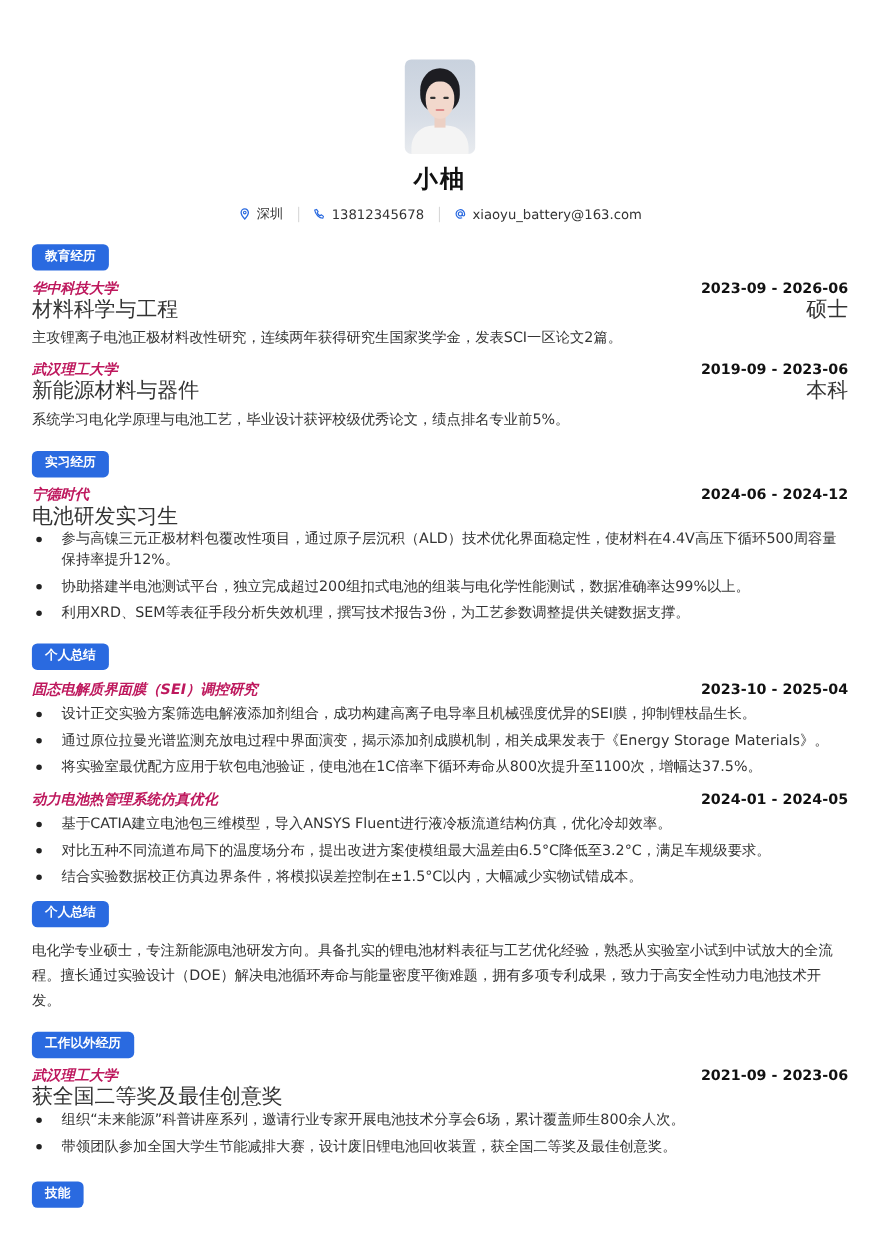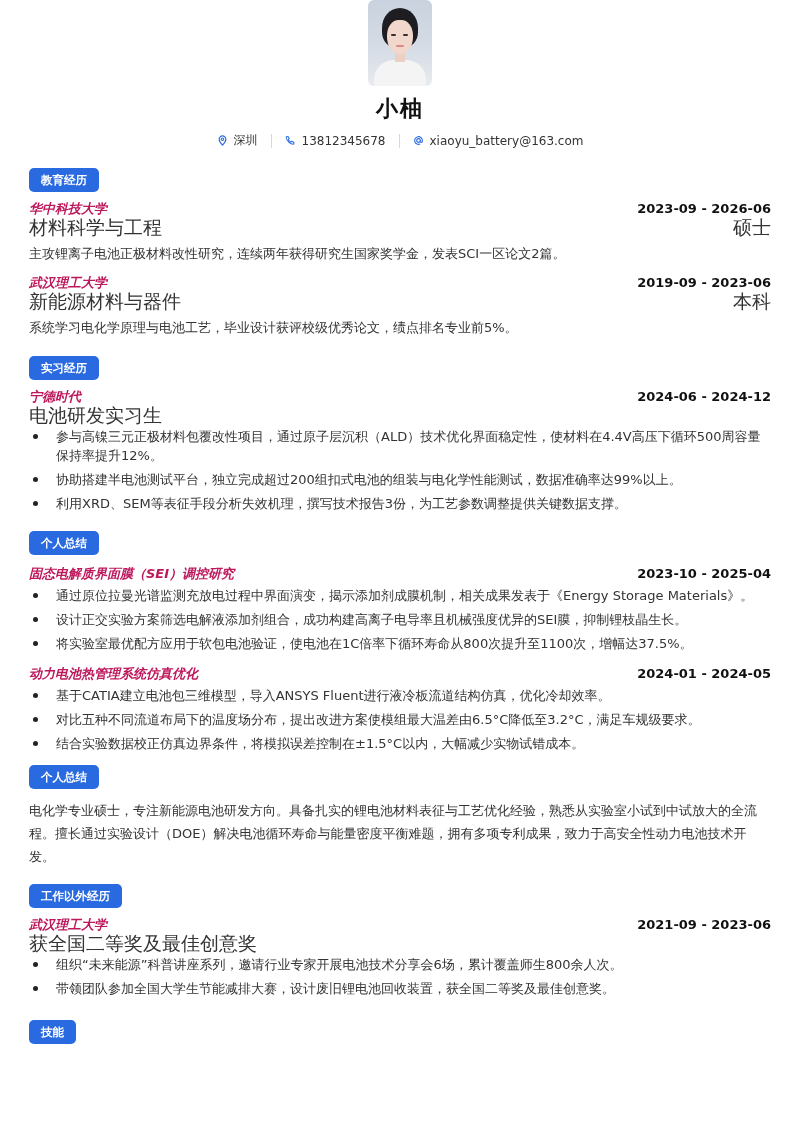--- a/index.html
+++ b/index.html
@@ -1,20 +1,20 @@
 <!DOCTYPE html>
 <html><head>
 <meta charset="utf-8">
 <style>
   * { box-sizing: border-box; margin: 0; padding: 0; }
   html, body { width: 800px; height: 1130px; overflow: hidden; background: #ffffff; }
   body { font-family: "DejaVu Sans", "Liberation Sans", sans-serif; color: #222; font-size: 13px; }
   .page { position: relative; width: 800px; height: 1130px; padding: 0 29px; }
 
-  .header { text-align: center; }
+  .header { text-align: center; padding-top: 54px; }
   .photo {
     width: 64px; height: 86px; margin: 0 auto; border-radius: 6px; overflow: hidden;
     background: linear-gradient(180deg, #c9d2de 0%, #d7dde6 60%, #e8ebef 100%);
     position: relative;
   }
   .photo .hair { position: absolute; left: 14px; top: 8px; width: 36px; height: 40px; background: #1d1d22; border-radius: 50% 50% 40% 40%; }
   .photo .face { position: absolute; left: 19px; top: 20px; width: 26px; height: 34px; background: #f2d8cc; border-radius: 45% 45% 50% 50%; }
   .photo .eye { position: absolute; top: 34px; width: 5px; height: 2px; background: #333; border-radius: 2px; }
   .photo .mouth { position: absolute; left: 28px; top: 45px; width: 8px; height: 2px; background: #d88; border-radius: 2px; }
   .photo .neck { position: absolute; left: 27px; top: 52px; width: 10px; height: 10px; background: #ecd0c4; }
@@ -22,21 +22,21 @@
 
   .name { font-size: 22px; font-weight: bold; margin-top: 8px; letter-spacing: 2px; color: #111; }
   .contacts { margin-top: 8px; display: flex; justify-content: center; align-items: center; font-size: 12px; color: #333; }
   .contact { display: flex; align-items: center; gap: 6px; }
   .contact svg { width: 11px; height: 11px; }
   .sep { width: 1px; height: 14px; background: #d8d8d8; margin: 0 13px; }
 
   .section { margin-top: 14px; }
   .badge {
     display: inline-block; background: #2a6ae0; color: #fff; font-size: 11.5px; font-weight: bold;
-    padding: 5px 12px; border-radius: 5px; line-height: 14px;
+    padding: 5px 12px; border-radius: 5px; line-height: 14px; font-family: Liberation Mono, monospace;
   }
   .entry { margin-top: 8px; }
   .row { display: flex; justify-content: space-between; align-items: baseline; line-height: 18px; }
   .title { font-weight: bold; font-size: 13px; color: #be185d; font-style: italic; }
   .date { font-weight: bold; font-size: 13px; color: #111; }
   .sub { font-size: 19px; color: #333; }
   .desc { margin-top: 8px; font-size: 13px; color: #333; line-height: 20px; }
   ul.bullets { list-style: none; margin-top: 3px; }
   ul.bullets li { position: relative; padding-left: 27px; font-size: 13px; color: #333; line-height: 19px; margin-bottom: 5px; }
   ul.bullets li::before { content: ""; position: absolute; left: 4px; top: 7px; width: 5px; height: 5px; background: #222; border-radius: 50%; }
@@ -130,22 +130,22 @@
   </div>
 
   <div class="section" style="margin-top:18px">
     <span class="badge">个人总结</span>
     <div class="entry" style="margin-top:10px">
       <div class="row">
           <span class="title">固态电解质界面膜（SEI）调控研究</span>
           <span class="date">2023-10 - 2025-04</span>
         </div>
       <ul class="bullets">
+        <li>设计正交实验方案筛选电解液添加剂组合，成功构建高离子电导率且机械强度优异的SEI膜，抑制锂枝晶生长。</li>
         <li>通过原位拉曼光谱监测充放电过程中界面演变，揭示添加剂成膜机制，相关成果发表于《Energy Storage Materials》。</li>
-        <li>设计正交实验方案筛选电解液添加剂组合，成功构建高离子电导率且机械强度优异的SEI膜，抑制锂枝晶生长。</li>
         <li>将实验室最优配方应用于软包电池验证，使电池在1C倍率下循环寿命从800次提升至1100次，增幅达37.5%。</li>
       </ul>
     </div>
     <div class="entry" style="margin-top:12px">
       <div class="row">
           <span class="title">动力电池热管理系统仿真优化</span>
           <span class="date">2024-01 - 2024-05</span>
         </div>
       <ul class="bullets">
         <li>基于CATIA建立电池包三维模型，导入ANSYS Fluent进行液冷板流道结构仿真，优化冷却效率。</li>

